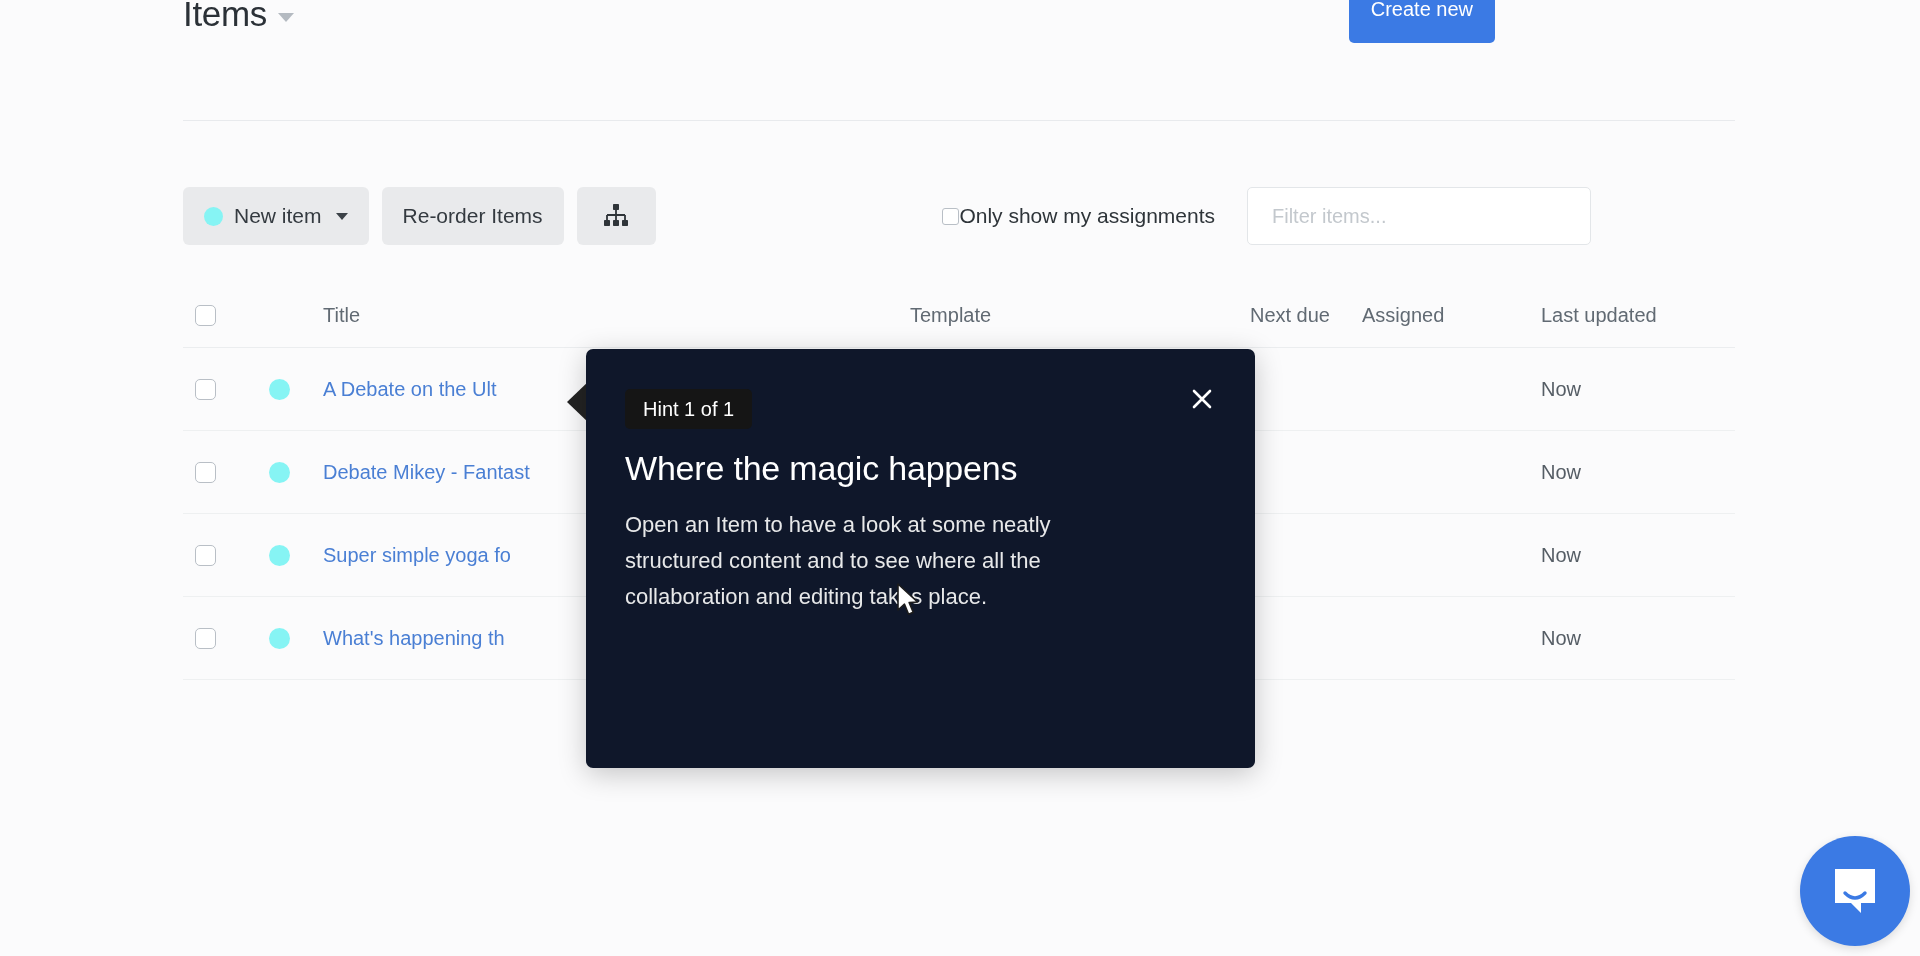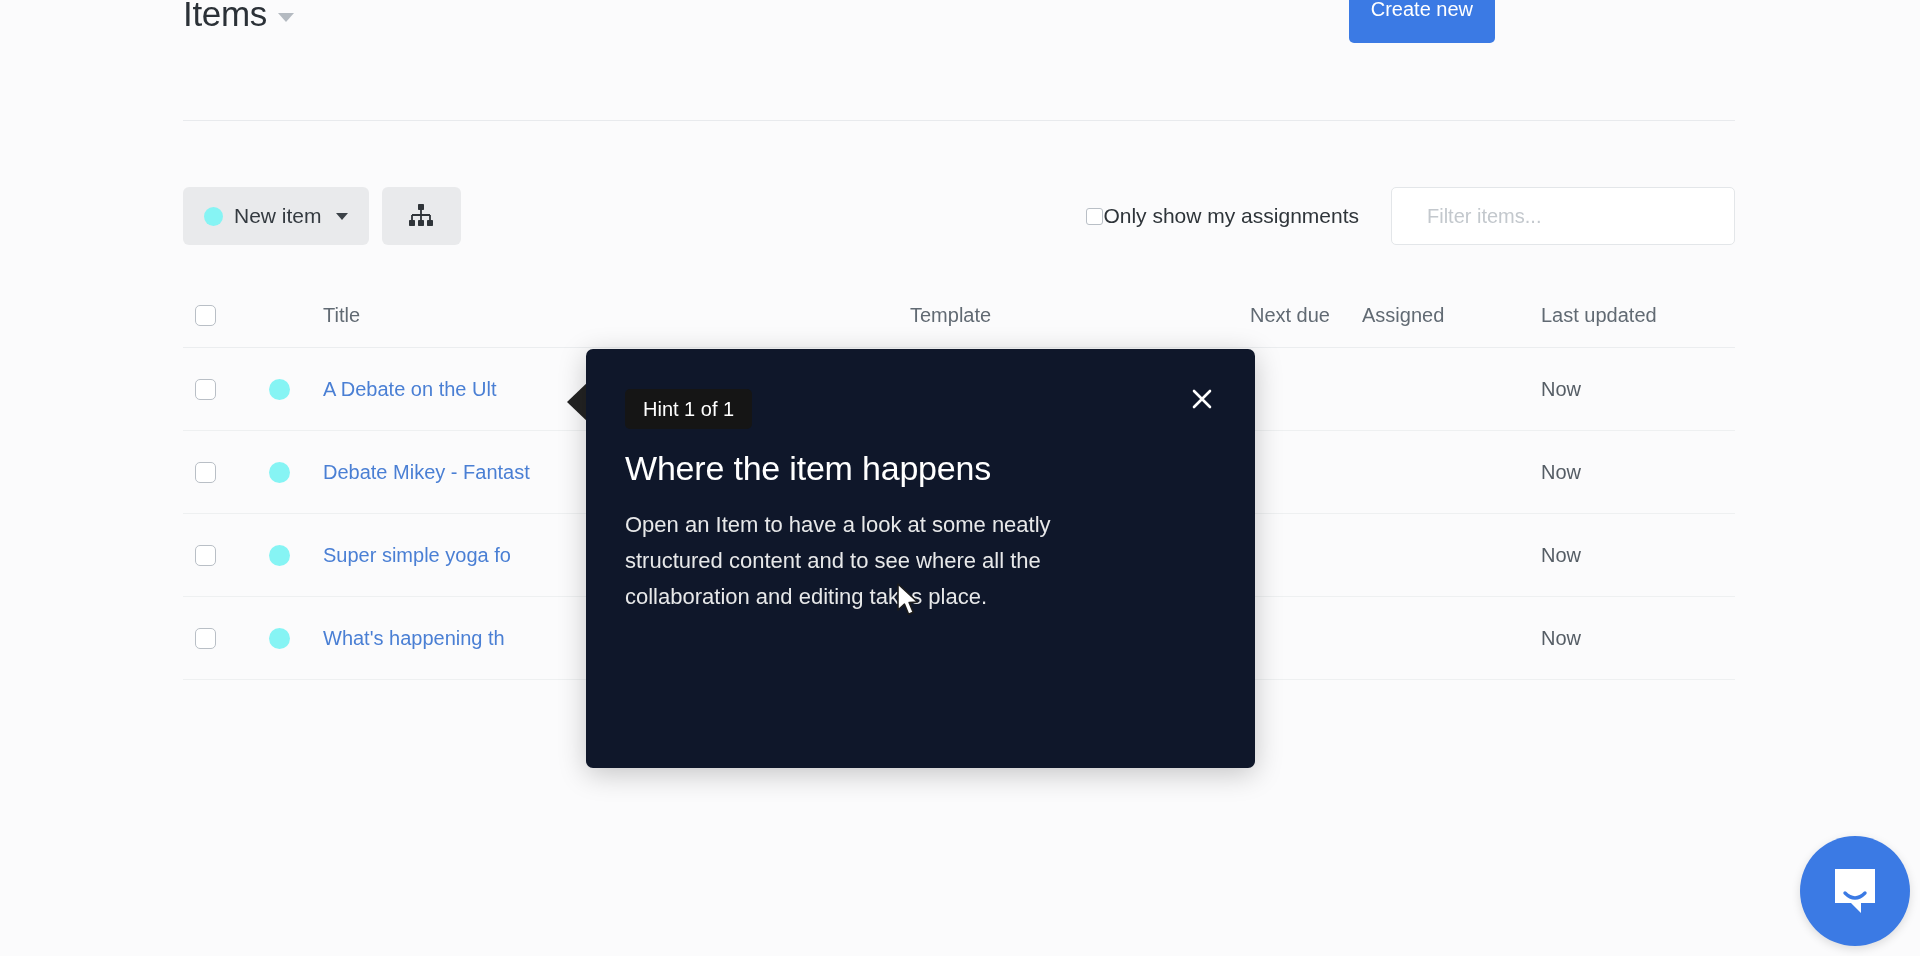--- a/index.html
+++ b/index.html
@@ -76,21 +76,21 @@
     width: 1552px;
     height: 1px;
     background: #e8eaed;
   }
 
   
   .toolbar {
     position: absolute;
     left: 183px;
     top: 187px;
-    width: 1552px;
+    width: 1408px;
     height: 58px;
   }
 
   .toolbar-left {
     position: absolute;
     left: 0; top: 0;
     display: flex;
     gap: 13px;
   }
 
@@ -159,21 +159,21 @@
     color: #2e3439;
     white-space: nowrap;
   }
 
   .filter-input {
     width: 344px;
     height: 58px;
     border: 1px solid #e3e6e9;
     border-radius: 5px;
     background: #fff;
-    padding: 0 35px;
+    padding: 0 24px;
     font-family: "Liberation Sans", sans-serif;
     font-size: 20px;
     color: #2e3439;
     outline: none;
   }
   .filter-input::placeholder { color: #c3c8cd; }
 
   
   .table {
     position: absolute;
@@ -358,20 +358,21 @@
 
 <div class="toolbar">
   <div class="toolbar-left">
 
     <button class="tb-btn">
       <span class="dot-cyan"></span>
       <span>New item</span>
       <span class="btn-caret"></span>
     </button>
 
+    <button class="tb-btn">Re-order Items</button>
 
     <button class="tb-btn icon-only">
       <svg class="sitemap-icon" width="26" height="24" viewBox="0 0 26 24">
         <rect x="10" y="0" width="6" height="6" rx="0.7" fill="#2f3439"></rect>
         <rect x="1" y="16" width="6" height="6" rx="0.7" fill="#2f3439"></rect>
         <rect x="10" y="16" width="6" height="6" rx="0.7" fill="#2f3439"></rect>
         <rect x="19" y="16" width="6" height="6" rx="0.7" fill="#2f3439"></rect>
         <path d="M13 6 L13 11 M4 11 L22 11 M4 11 L4 16 M13 11 L13 16 M22 11 L22 16" stroke="#2f3439" stroke-width="1.8" fill="none"></path>
       </svg>
     </button>
@@ -470,21 +471,21 @@
 
 <div class="hint-modal">
   <div class="hint-badge">Hint 1 of 1</div>
 
   <button class="hint-close">
     <svg width="22" height="22" viewBox="0 0 22 22">
       <path d="M3 3 L19 19 M19 3 L3 19" stroke="#ffffff" stroke-width="2.6" stroke-linecap="round"></path>
     </svg>
   </button>
 
-  <div class="hint-title">Where the item happens</div>
+  <div class="hint-title">Where the magic happens</div>
   <div class="hint-body">Open an Item to have a look at some neatly structured content and to see where all the collaboration and editing takes place.</div>
 
 </div>
 
 <svg class="cursor" width="26" height="38" viewBox="0 0 26 38">
   <path d="M2 1 L2 27 L8.5 21.2 L12.6 31.2 L17.2 29.2 L13.2 19.6 L21.5 19.0 Z" fill="#ffffff" stroke="#1c1c1c" stroke-width="1.6" stroke-linejoin="round"></path>
 </svg>
 
 <div class="chat-launcher">
   <svg width="56" height="56" viewBox="0 0 56 56">

